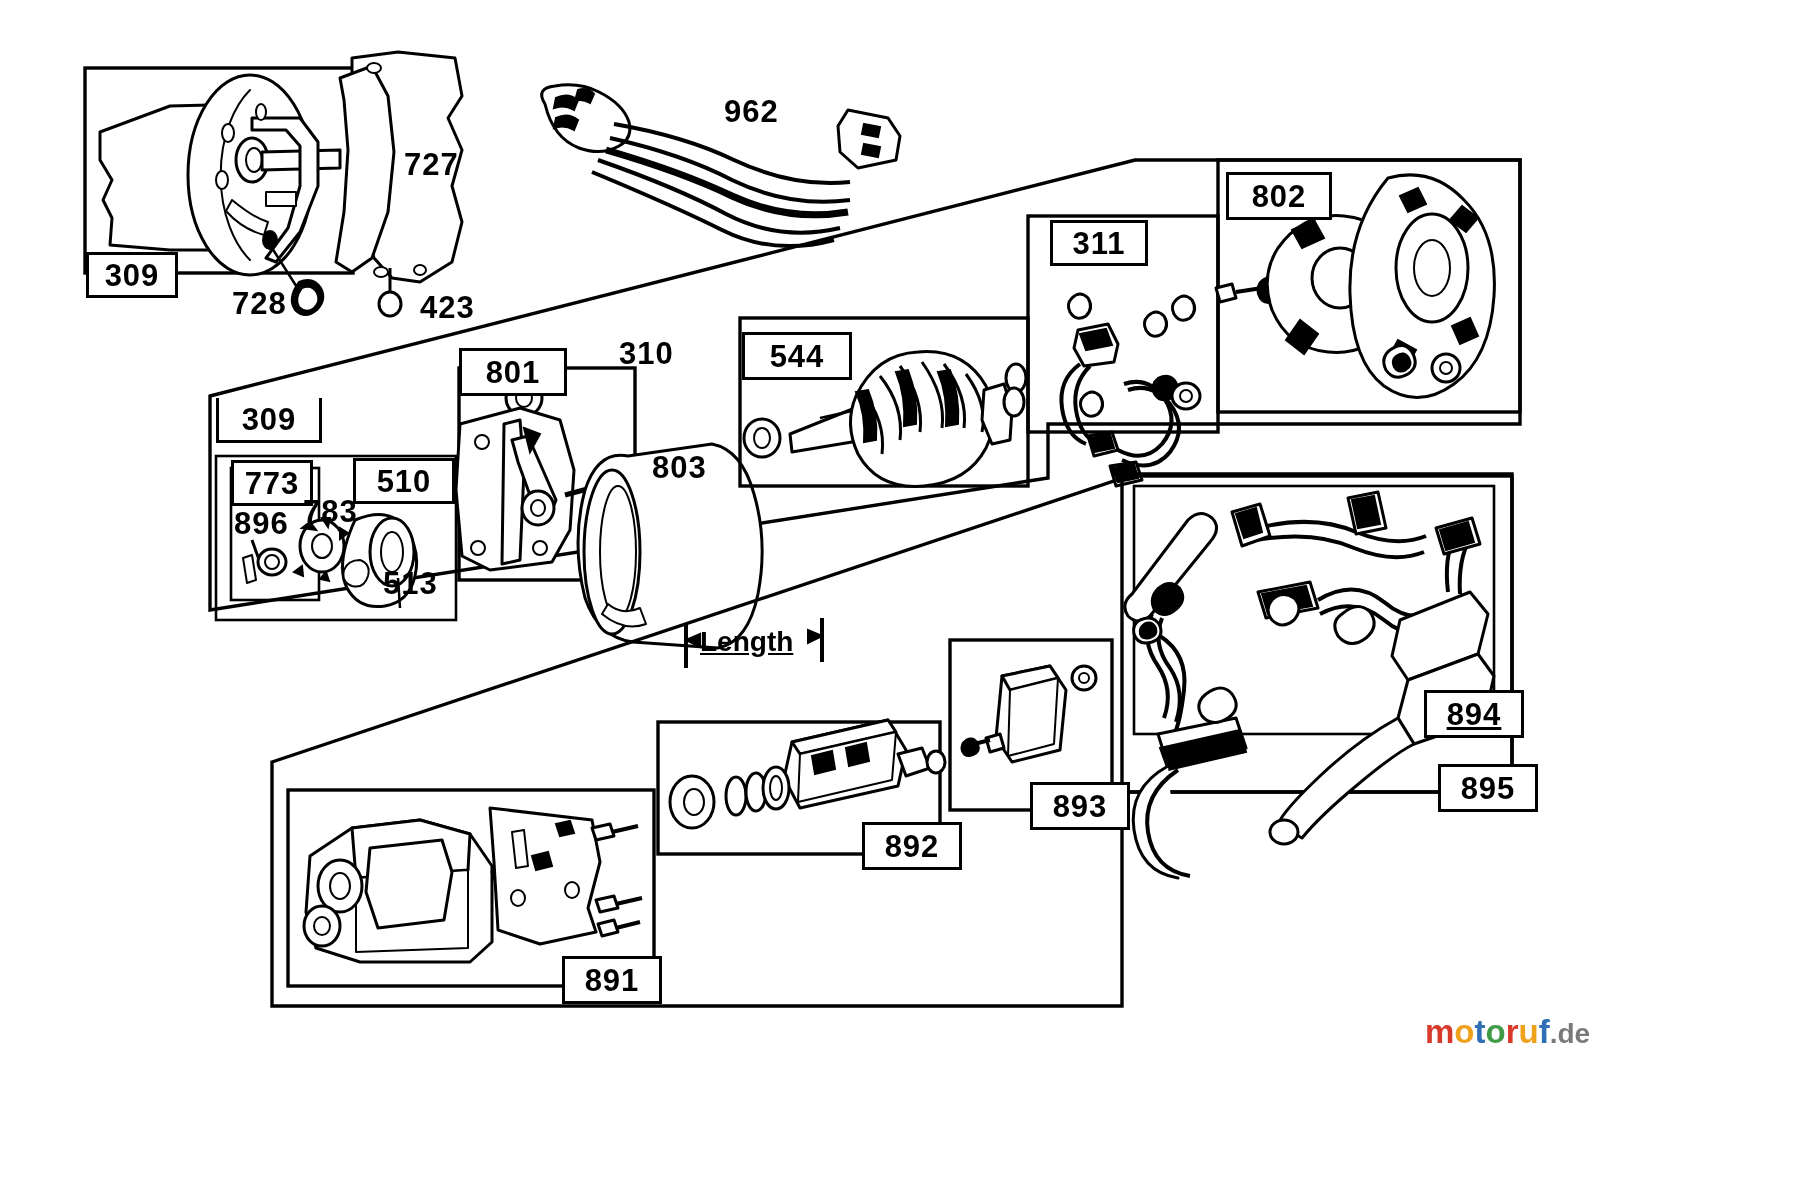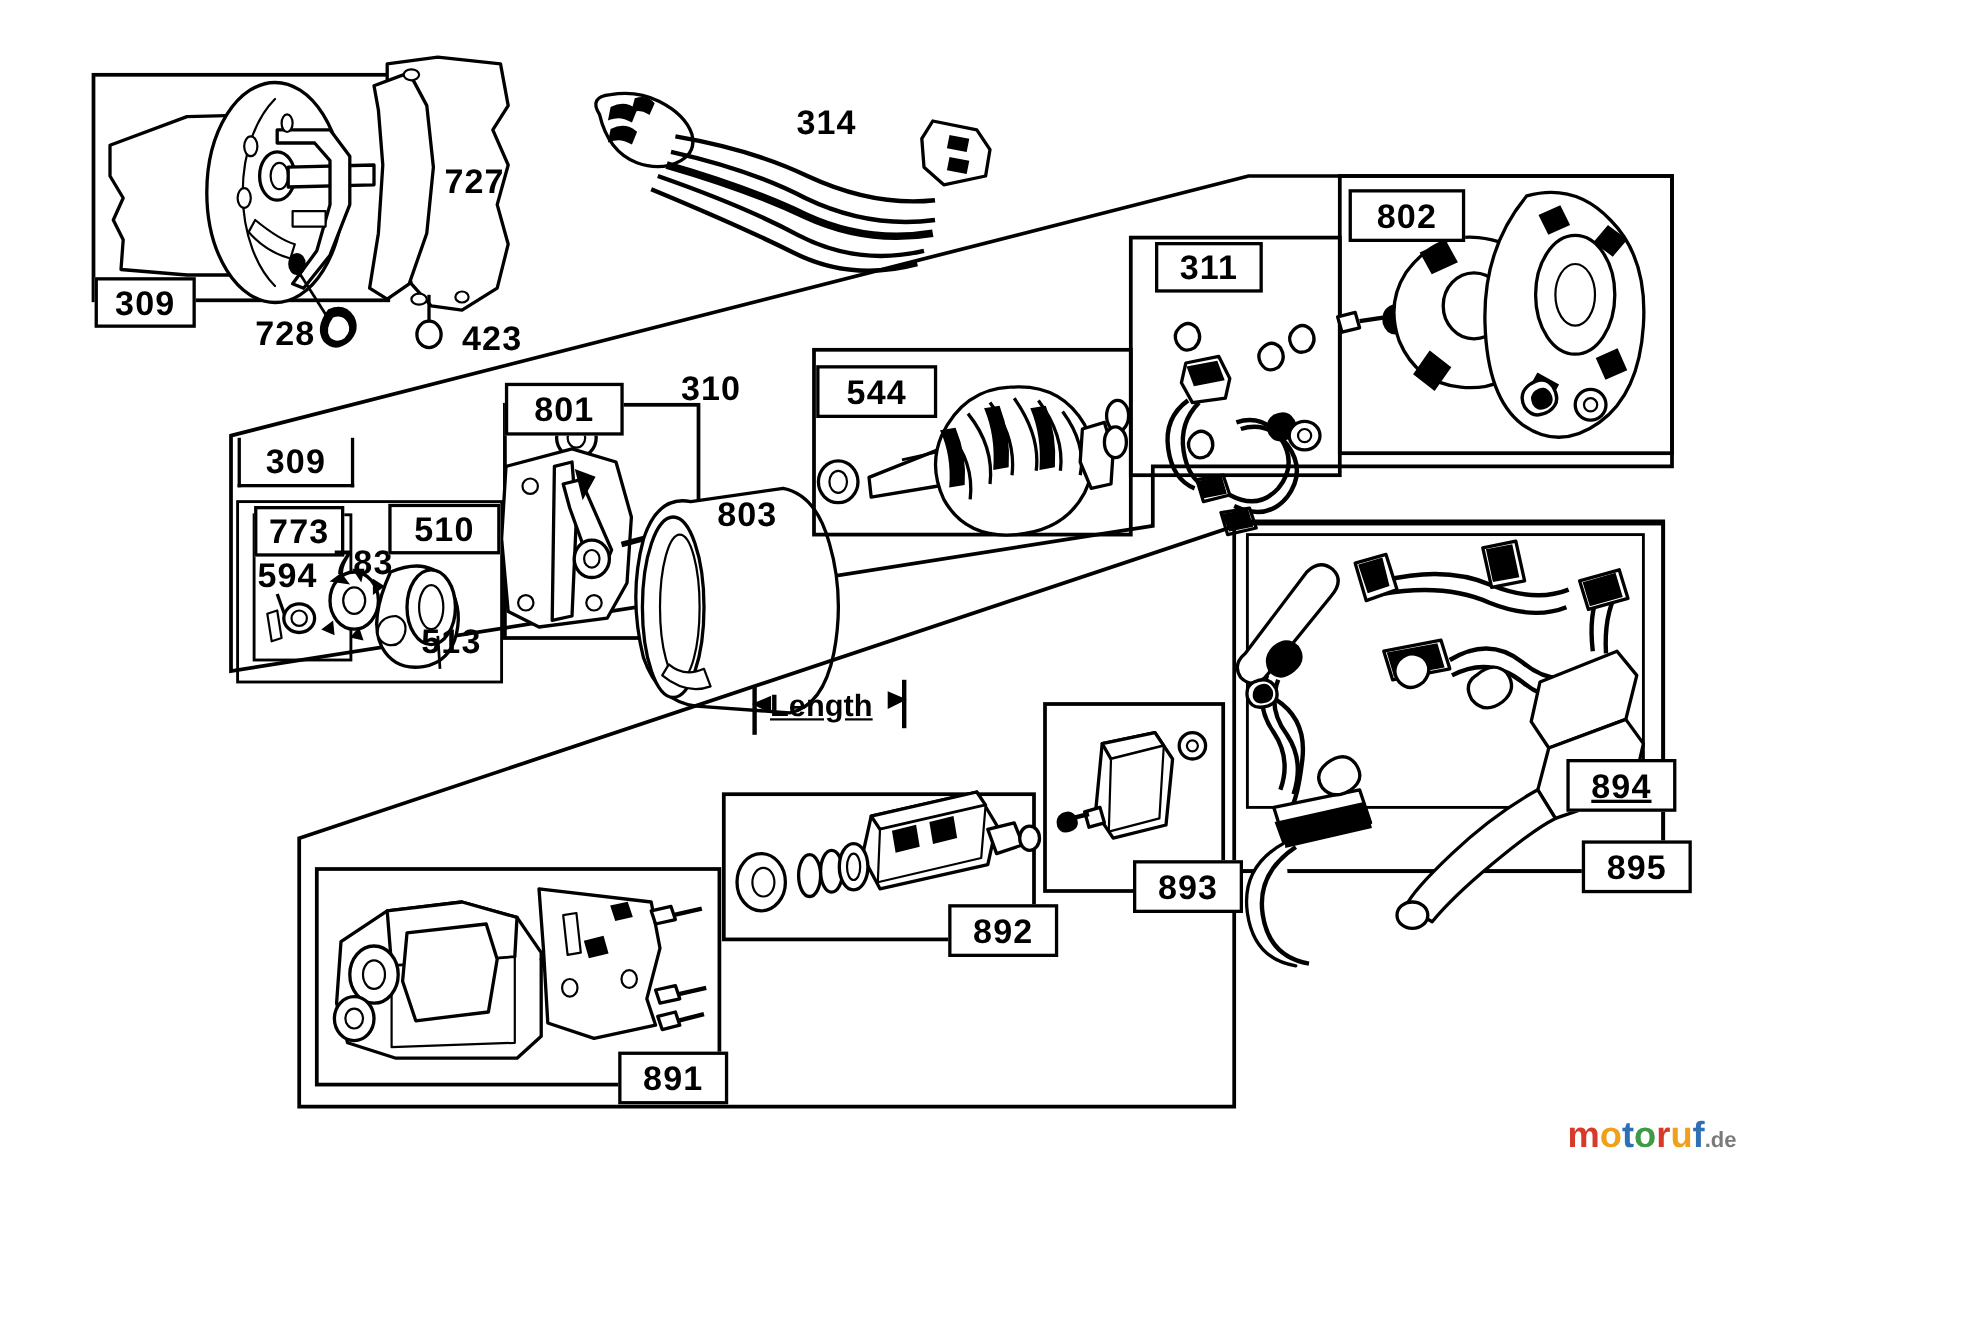--- a/index.html
+++ b/index.html
@@ -21,21 +21,21 @@
         font-family:"Liberation Sans",sans-serif;background:transparent;}
   .lenlbl{position:absolute;font-size:28px;font-weight:700;
           font-family:"Liberation Sans",sans-serif;text-decoration:underline;}
   #footer{position:absolute;left:790px;top:985px;width:660px;
           font-size:32px;font-weight:700;text-align:left;
           font-family:"Liberation Sans",sans-serif;}
   #wm{position:absolute;left:1425px;top:1013px;font-size:33px;font-weight:700;
       font-family:"Liberation Sans",sans-serif;letter-spacing:0px;}
   #wm .m{color:#d83a2a;} #wm .o1{color:#f0a11c;} #wm .t{color:#2f6fb5;}
   #wm .o2{color:#3f9a45;} #wm .r{color:#d83a2a;} #wm .u{color:#f0a11c;}
-  #wm .f{color:#2f6fb5;} #wm .de{color:#7a7a7a;font-size:20px;}
+  #wm .f{color:#2f6fb5;} #wm .de{color:#7a7a7a;font-size:28px;}
 </style>
 </head>
 <body>
 
 <div id="stage">
 
 <svg viewBox="0 0 1800 1200">
 
   <rect class="frame" x="85" y="68" width="268" height="205"></rect>
 
@@ -316,27 +316,27 @@
 </svg>
 
 <div class="cal" style="left:86px;top:240px;width:86px;height:40px;">309</div>
 
 <div class="bare" style="left:404px;top:147px;">727</div>
 
 <div class="bare" style="left:232px;top:286px;">728</div>
 
 <div class="bare" style="left:420px;top:290px;">423</div>
 
-<div class="bare" style="left:724px;top:94px;">314</div>
+<div class="bare" style="left:724px;top:94px;">962</div>
 
 <div class="cal" style="left:216px;top:386px;width:100px;height:42px;border-top:none;">309</div>
 
 <div class="cal" style="left:231px;top:448px;width:76px;height:40px;">773</div>
 
-<div class="bare" style="left:234px;top:506px;">594</div>
+<div class="bare" style="left:234px;top:506px;">896</div>
 
 <div class="bare" style="left:303px;top:494px;">783</div>
 
 <div class="bare" style="left:383px;top:566px;">513</div>
 
 <div class="cal" style="left:353px;top:446px;width:96px;height:40px;">510</div>
 
 <div class="cal" style="left:459px;top:336px;width:102px;height:42px;">801</div>
 
 <div class="bare" style="left:619px;top:336px;">310</div>

